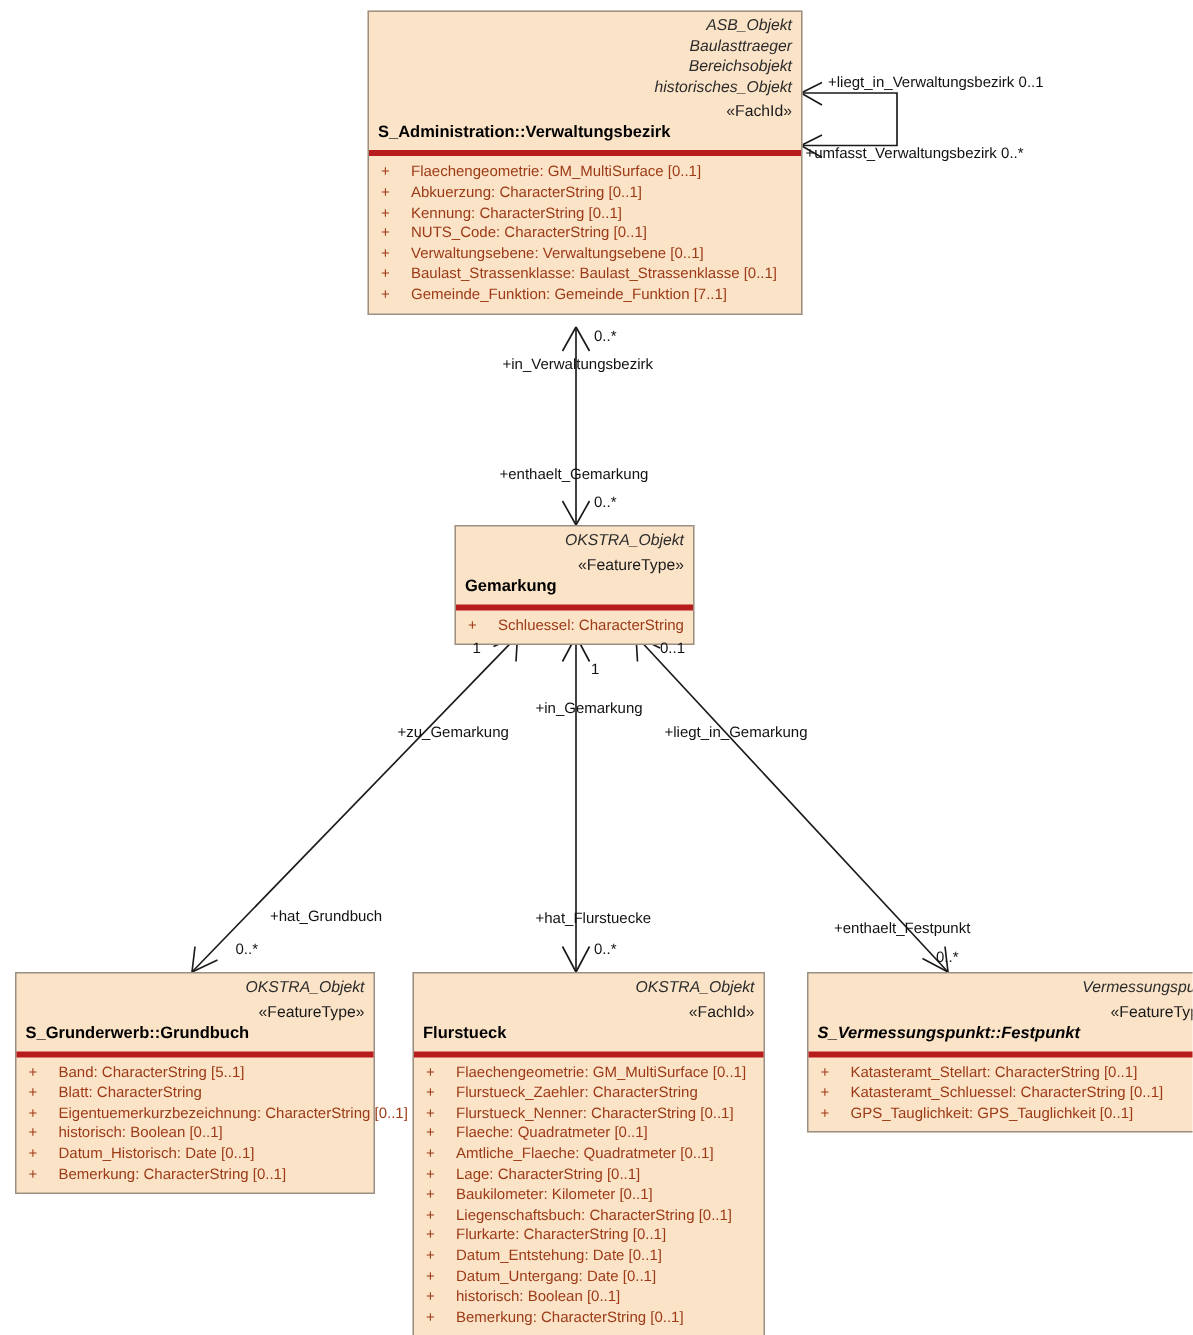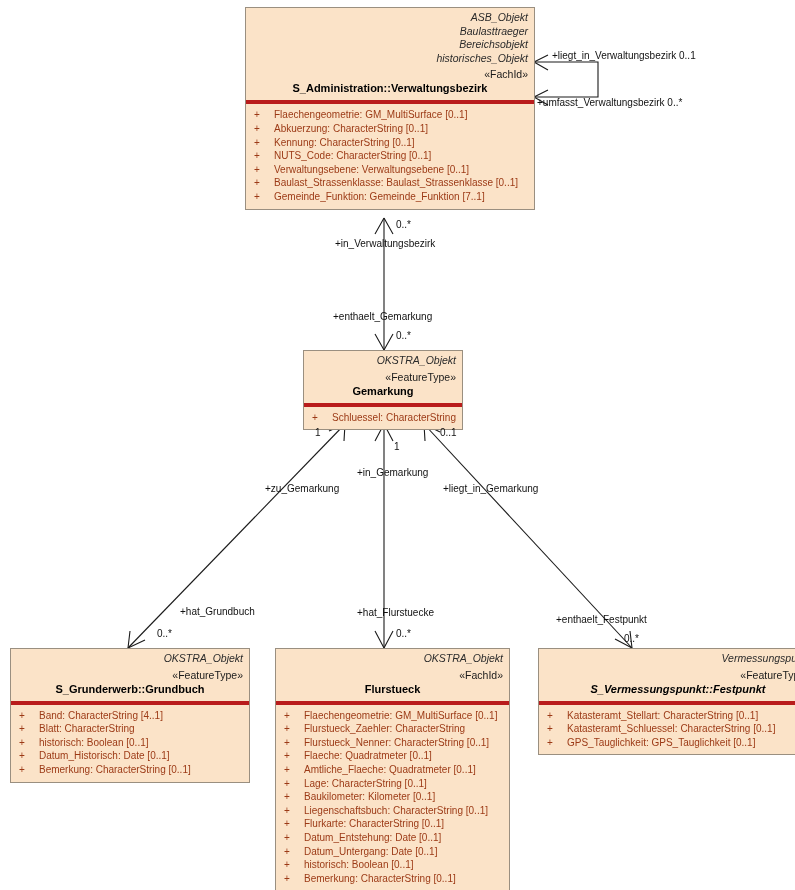--- a/index.html
+++ b/index.html
@@ -31,21 +31,20 @@
     line-height:13.6px;
   }
   .stereo{
     text-align:right;
     font-size:10.5px;
     color:#1a1a1a;
     line-height:14px;
     margin-top:2px;
   }
   .cname{
-    text-align:center;
     font-size:11px;
     font-weight:bold;
     color:#000000;
     line-height:14px;
   }
   .cname.abstract{font-style:italic;}
   .cls-attrs{
     border-top:4px solid #b91c1c;
     padding:4px 0 5px 0;
   }
@@ -138,22 +137,23 @@
 
   <div class="uml-class" style="left:10px;top:648px;width:240px;">
     <div class="cls-header">
       <div class="parents">
         <div>OKSTRA_Objekt</div>
       </div>
       <div class="stereo">«FeatureType»</div>
       <div class="cname">S_Grunderwerb::Grundbuch</div>
     </div>
     <div class="cls-attrs">
-      <div class="attr"><span class="vis">+</span><span>Band: CharacterString [4..1]</span></div>
+      <div class="attr"><span class="vis">+</span><span>Band: CharacterString [5..1]</span></div>
       <div class="attr"><span class="vis">+</span><span>Blatt: CharacterString</span></div>
+      <div class="attr"><span class="vis">+</span><span>Eigentuemerkurzbezeichnung: CharacterString [0..1]</span></div>
       <div class="attr"><span class="vis">+</span><span>historisch: Boolean [0..1]</span></div>
       <div class="attr"><span class="vis">+</span><span>Datum_Historisch: Date [0..1]</span></div>
       <div class="attr"><span class="vis">+</span><span>Bemerkung: CharacterString [0..1]</span></div>
     </div>
   </div>
 
   <div class="uml-class" style="left:275px;top:648px;width:235px;">
     <div class="cls-header">
       <div class="parents">
         <div>OKSTRA_Objekt</div>

